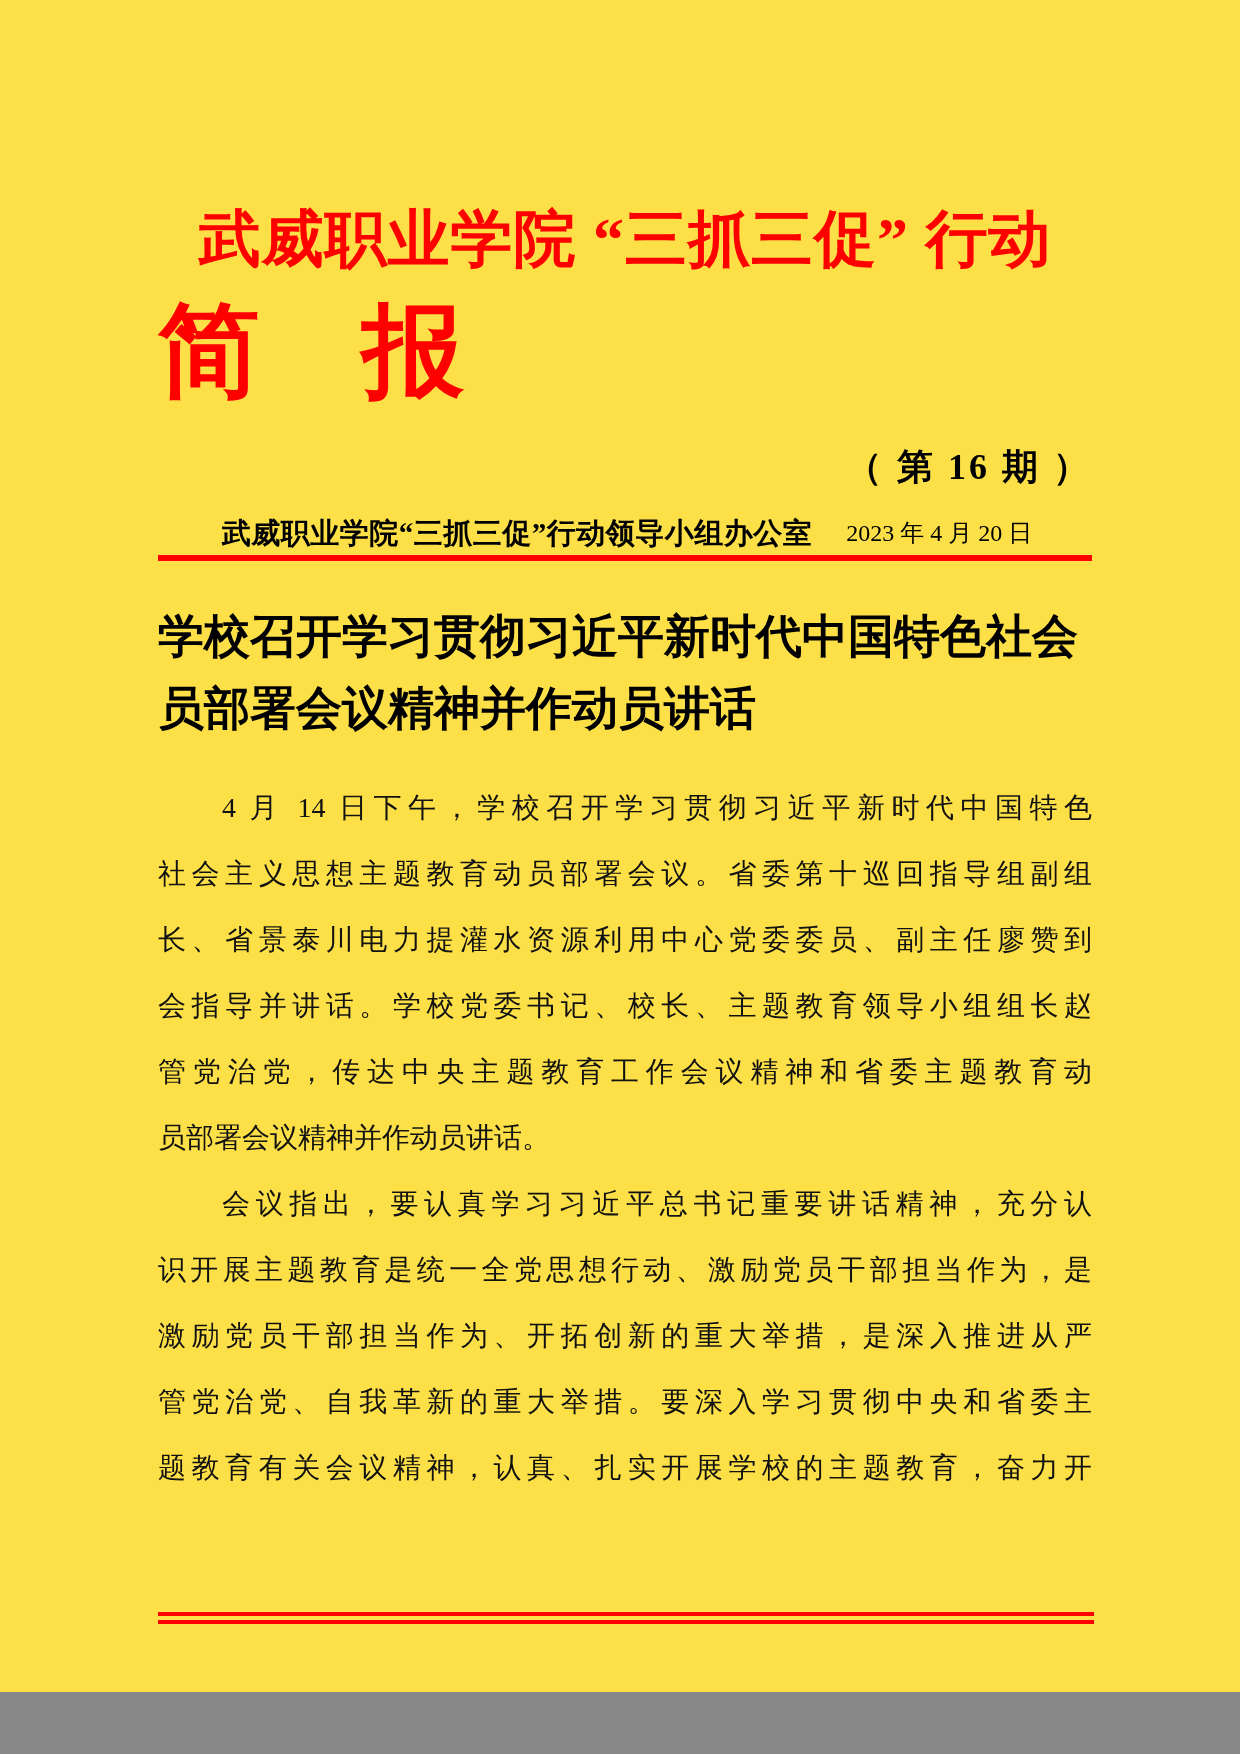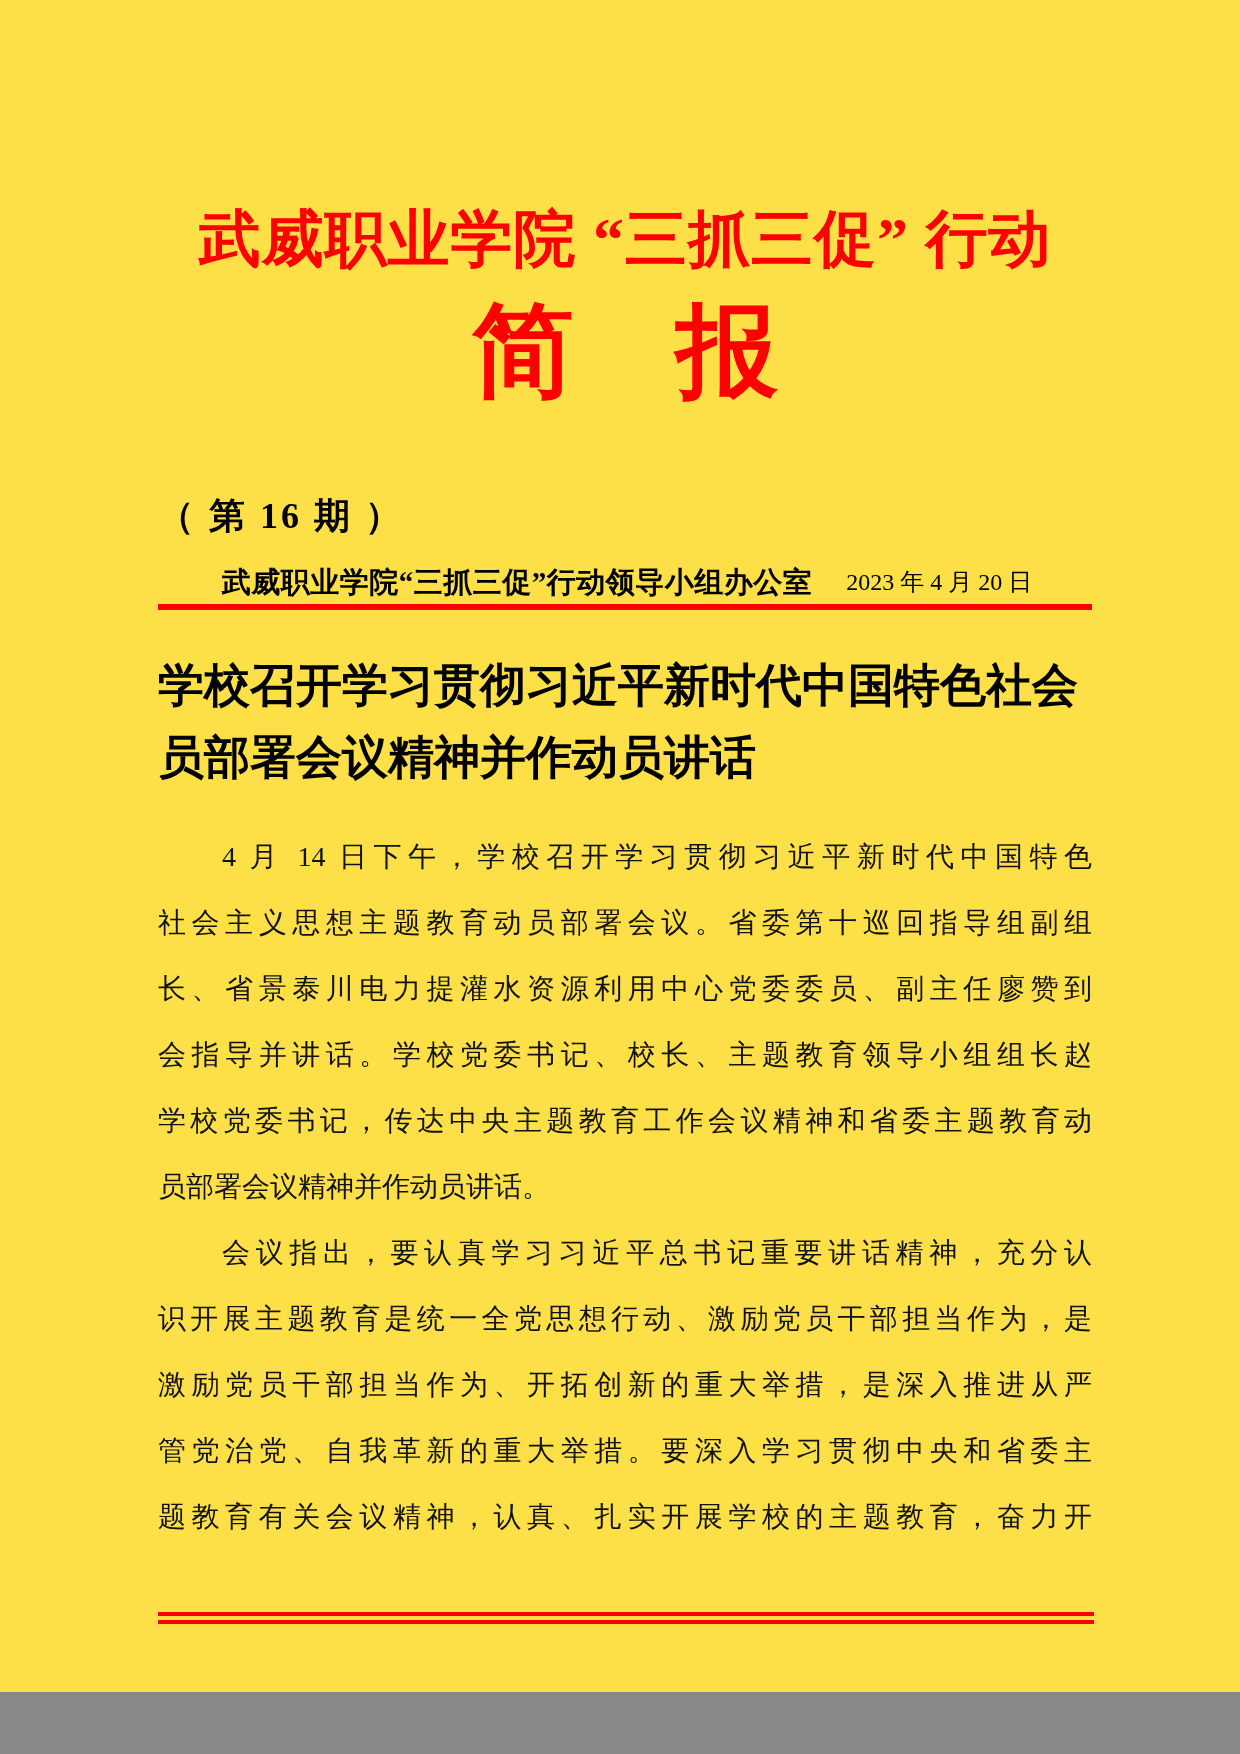--- a/index.html
+++ b/index.html
@@ -29,29 +29,29 @@
     text-align: center;
     white-space: nowrap;
     letter-spacing: 1px;
   }
   .masthead-bulletin {
     margin-top: 14px;
     font-size: 102px;
     line-height: 112px;
     font-weight: bold;
     color: #ff0000;
-    text-align: center;
+    text-align: left;
     white-space: nowrap;
   }
   .issue-number {
-    margin-top: 84px;
+    margin-top: 35px;
     font-size: 36px;
     line-height: 48px;
     font-weight: bold;
-    text-align: left;
+    text-align: right;
     letter-spacing: 3px;
   }
   .byline-row {
     margin-top: 22px;
     display: flex;
     justify-content: center;
     align-items: flex-end;
     line-height: 40px;
   }
   .issuing-office {
@@ -124,21 +124,21 @@
       <div class="h-line">学校召开学习贯彻习近平新时代中国特色社会</div>
       <div class="h-line">员部署会议精神并作动员讲话</div>
     </div>
 
     <div class="body-text">
       <div class="para">
         <div class="ln indent">4 月 14 日下午，学校召开学习贯彻习近平新时代中国特色</div>
         <div class="ln">社会主义思想主题教育动员部署会议。省委第十巡回指导组副组</div>
         <div class="ln">长、省景泰川电力提灌水资源利用中心党委委员、副主任廖赞到</div>
         <div class="ln">会指导并讲话。学校党委书记、校长、主题教育领导小组组长赵</div>
-        <div class="ln">学校党委书记，传达中央主题教育工作会议精神和省委主题教育动</div>
+        <div class="ln">管党治党，传达中央主题教育工作会议精神和省委主题教育动</div>
         <div class="ln end">员部署会议精神并作动员讲话。</div>
       </div>
       <div class="para">
         <div class="ln indent">会议指出，要认真学习习近平总书记重要讲话精神，充分认</div>
         <div class="ln">识开展主题教育是统一全党思想行动、激励党员干部担当作为，是</div>
         <div class="ln">激励党员干部担当作为、开拓创新的重大举措，是深入推进从严</div>
         <div class="ln">管党治党、自我革新的重大举措。要深入学习贯彻中央和省委主</div>
         <div class="ln">题教育有关会议精神，认真、扎实开展学校的主题教育，奋力开</div>
       </div>
     </div>

